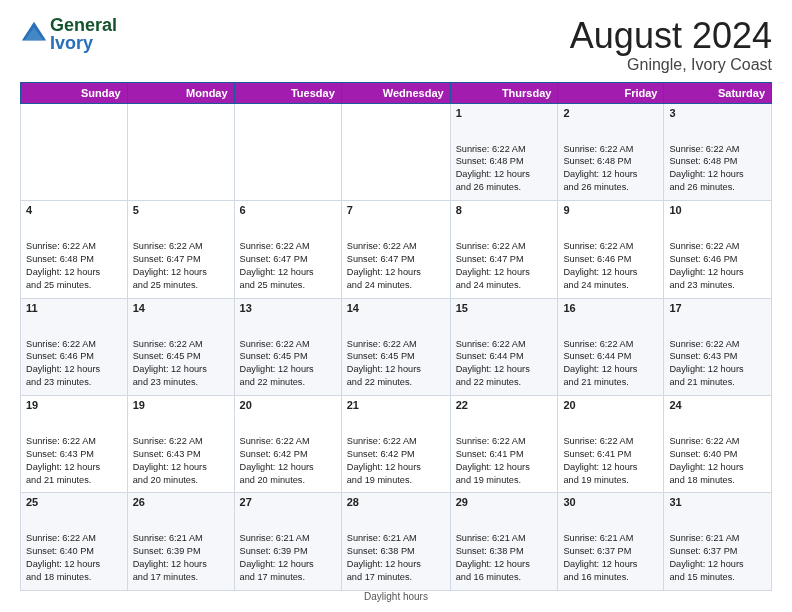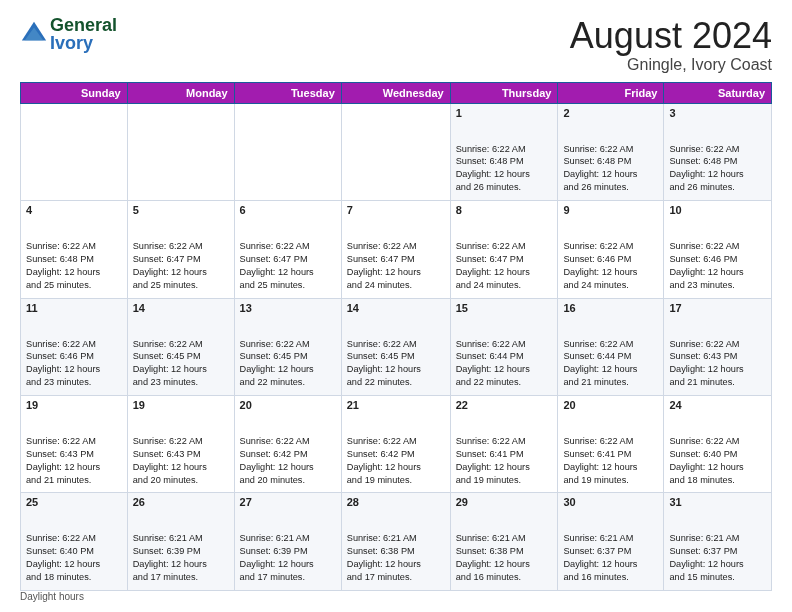--- a/index.html
+++ b/index.html
@@ -103,21 +103,21 @@
     .day-info {
       line-height: 1.4;
       margin-top: 24px;
     }
     td.empty {
       background: #fff;
     }
     .footer-note {
       font-size: 10px;
       color: #555;
-      text-align: left;
+      text-align: center;
     }
   </style>
 </head>
 <body>
 
 <div class="page">
   <div class="header">
     <div class="logo">
       <svg class="logo-icon" viewBox="0 0 30 30">
         <polygon points="15,2 28,22 2,22" fill="#2a6fba"></polygon>

